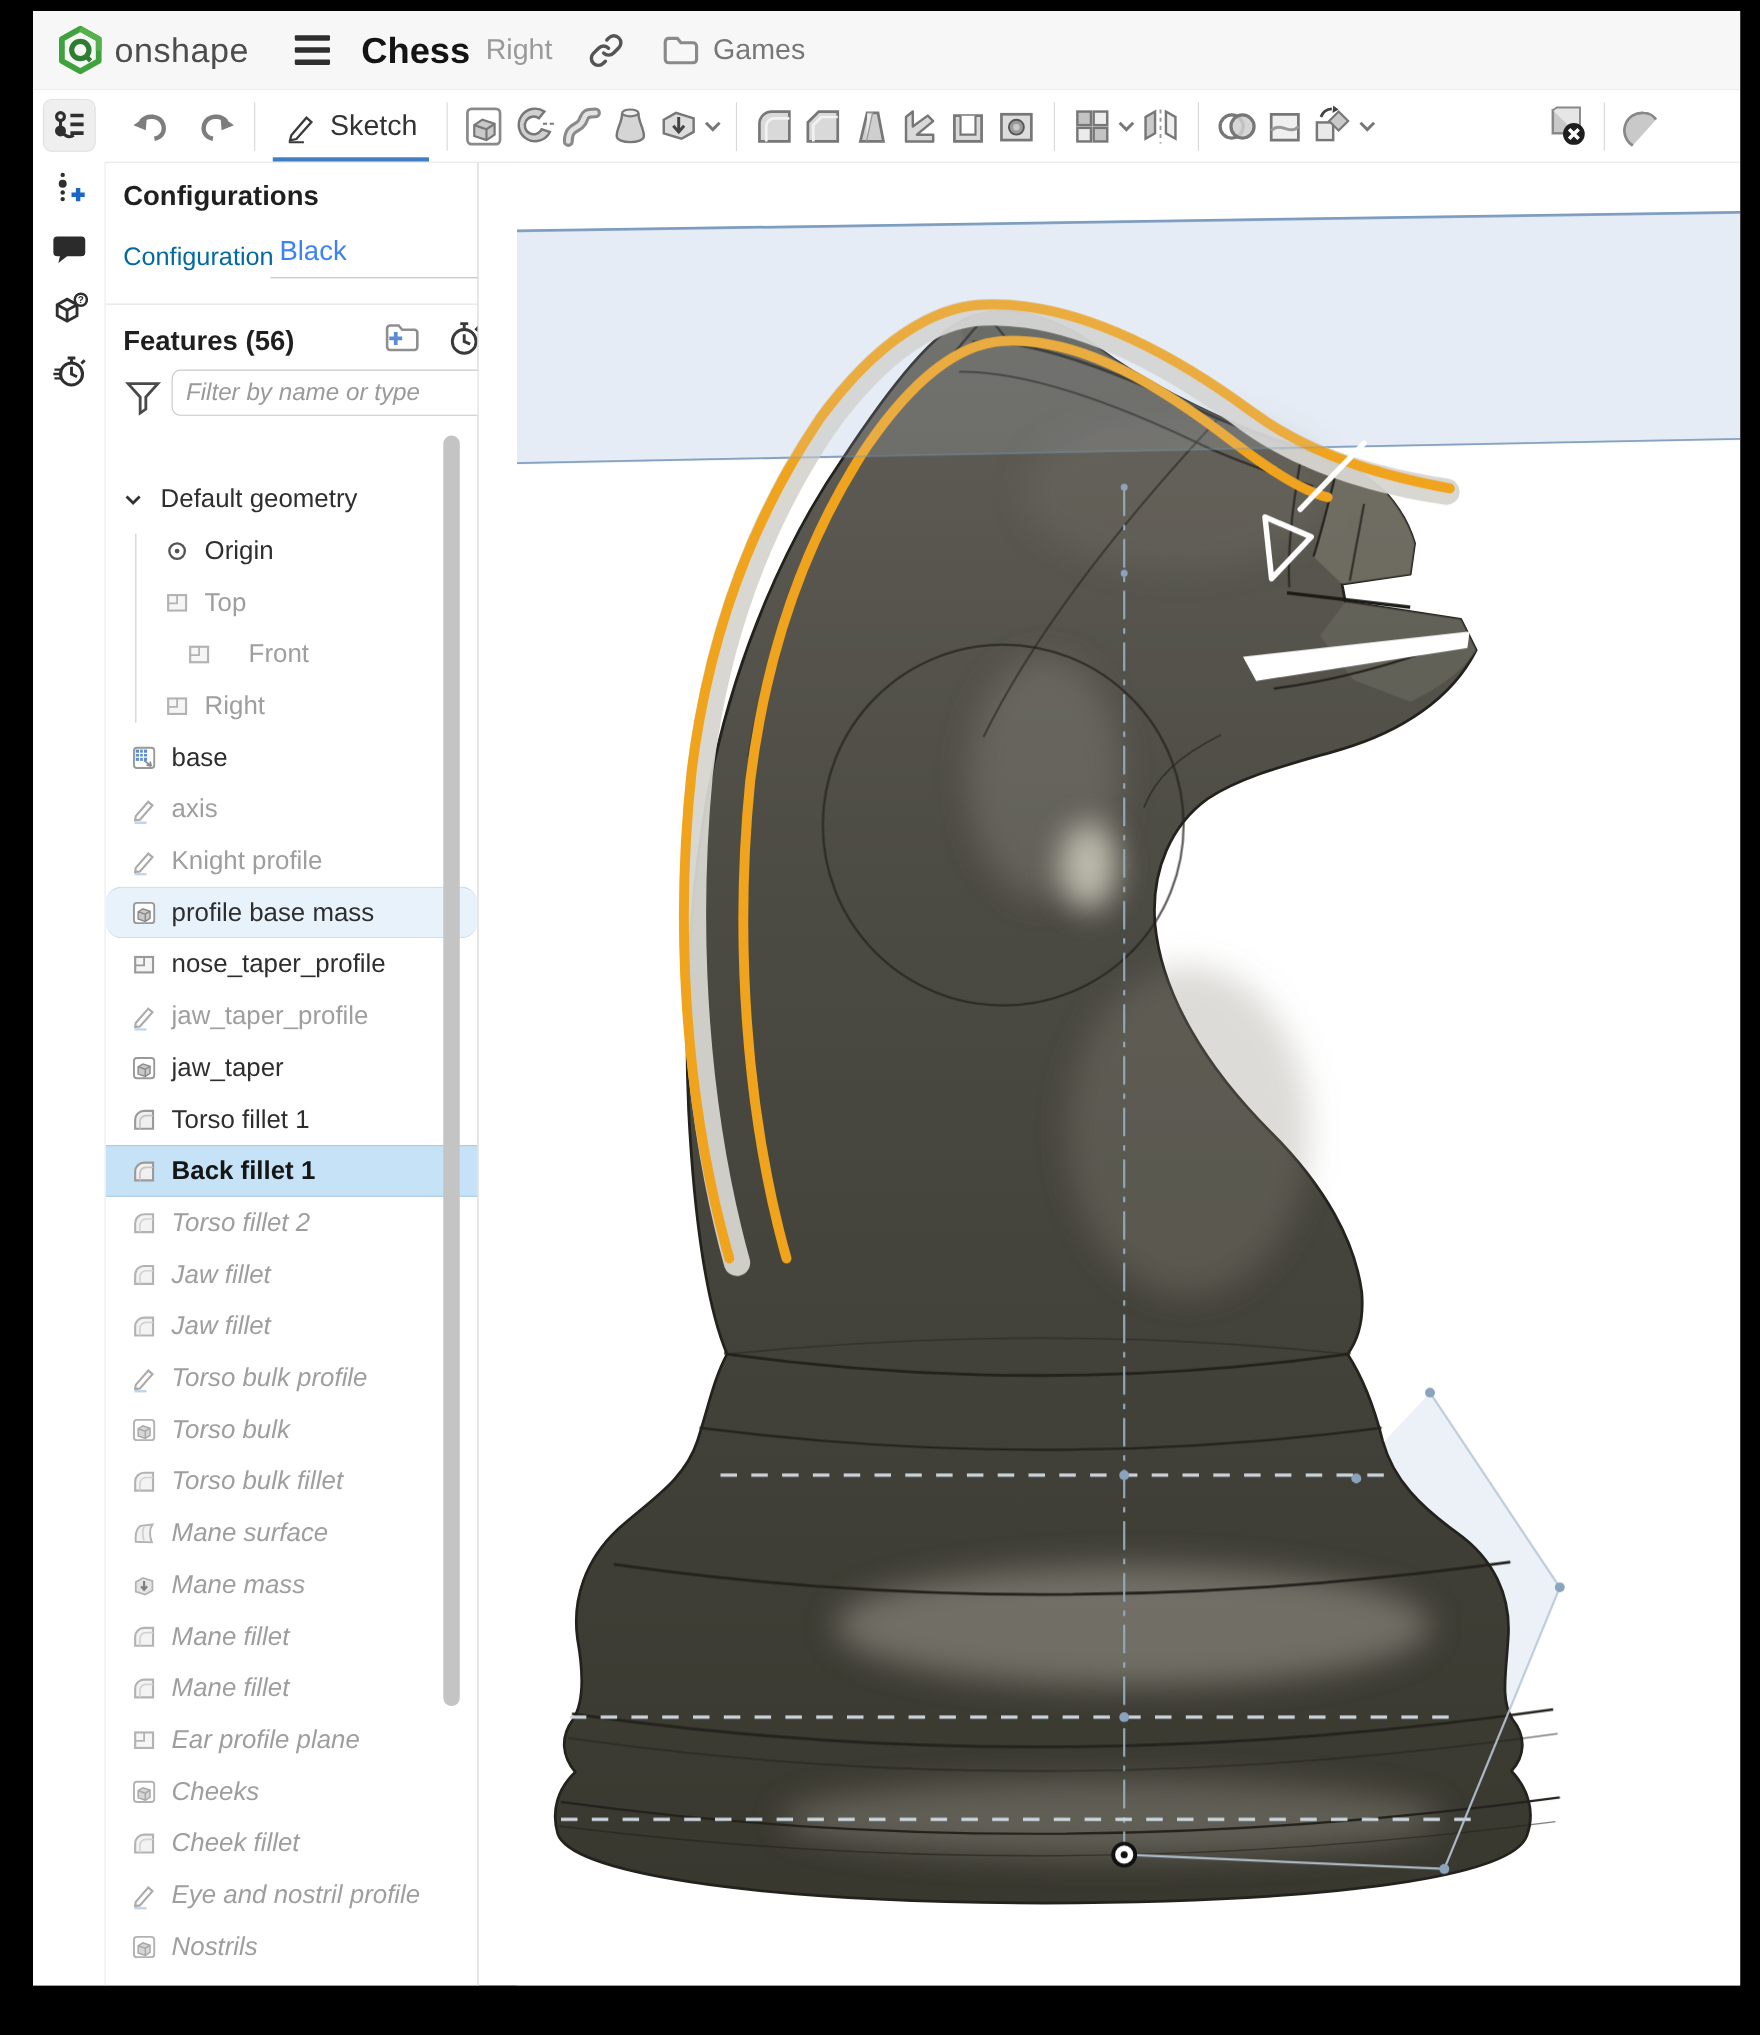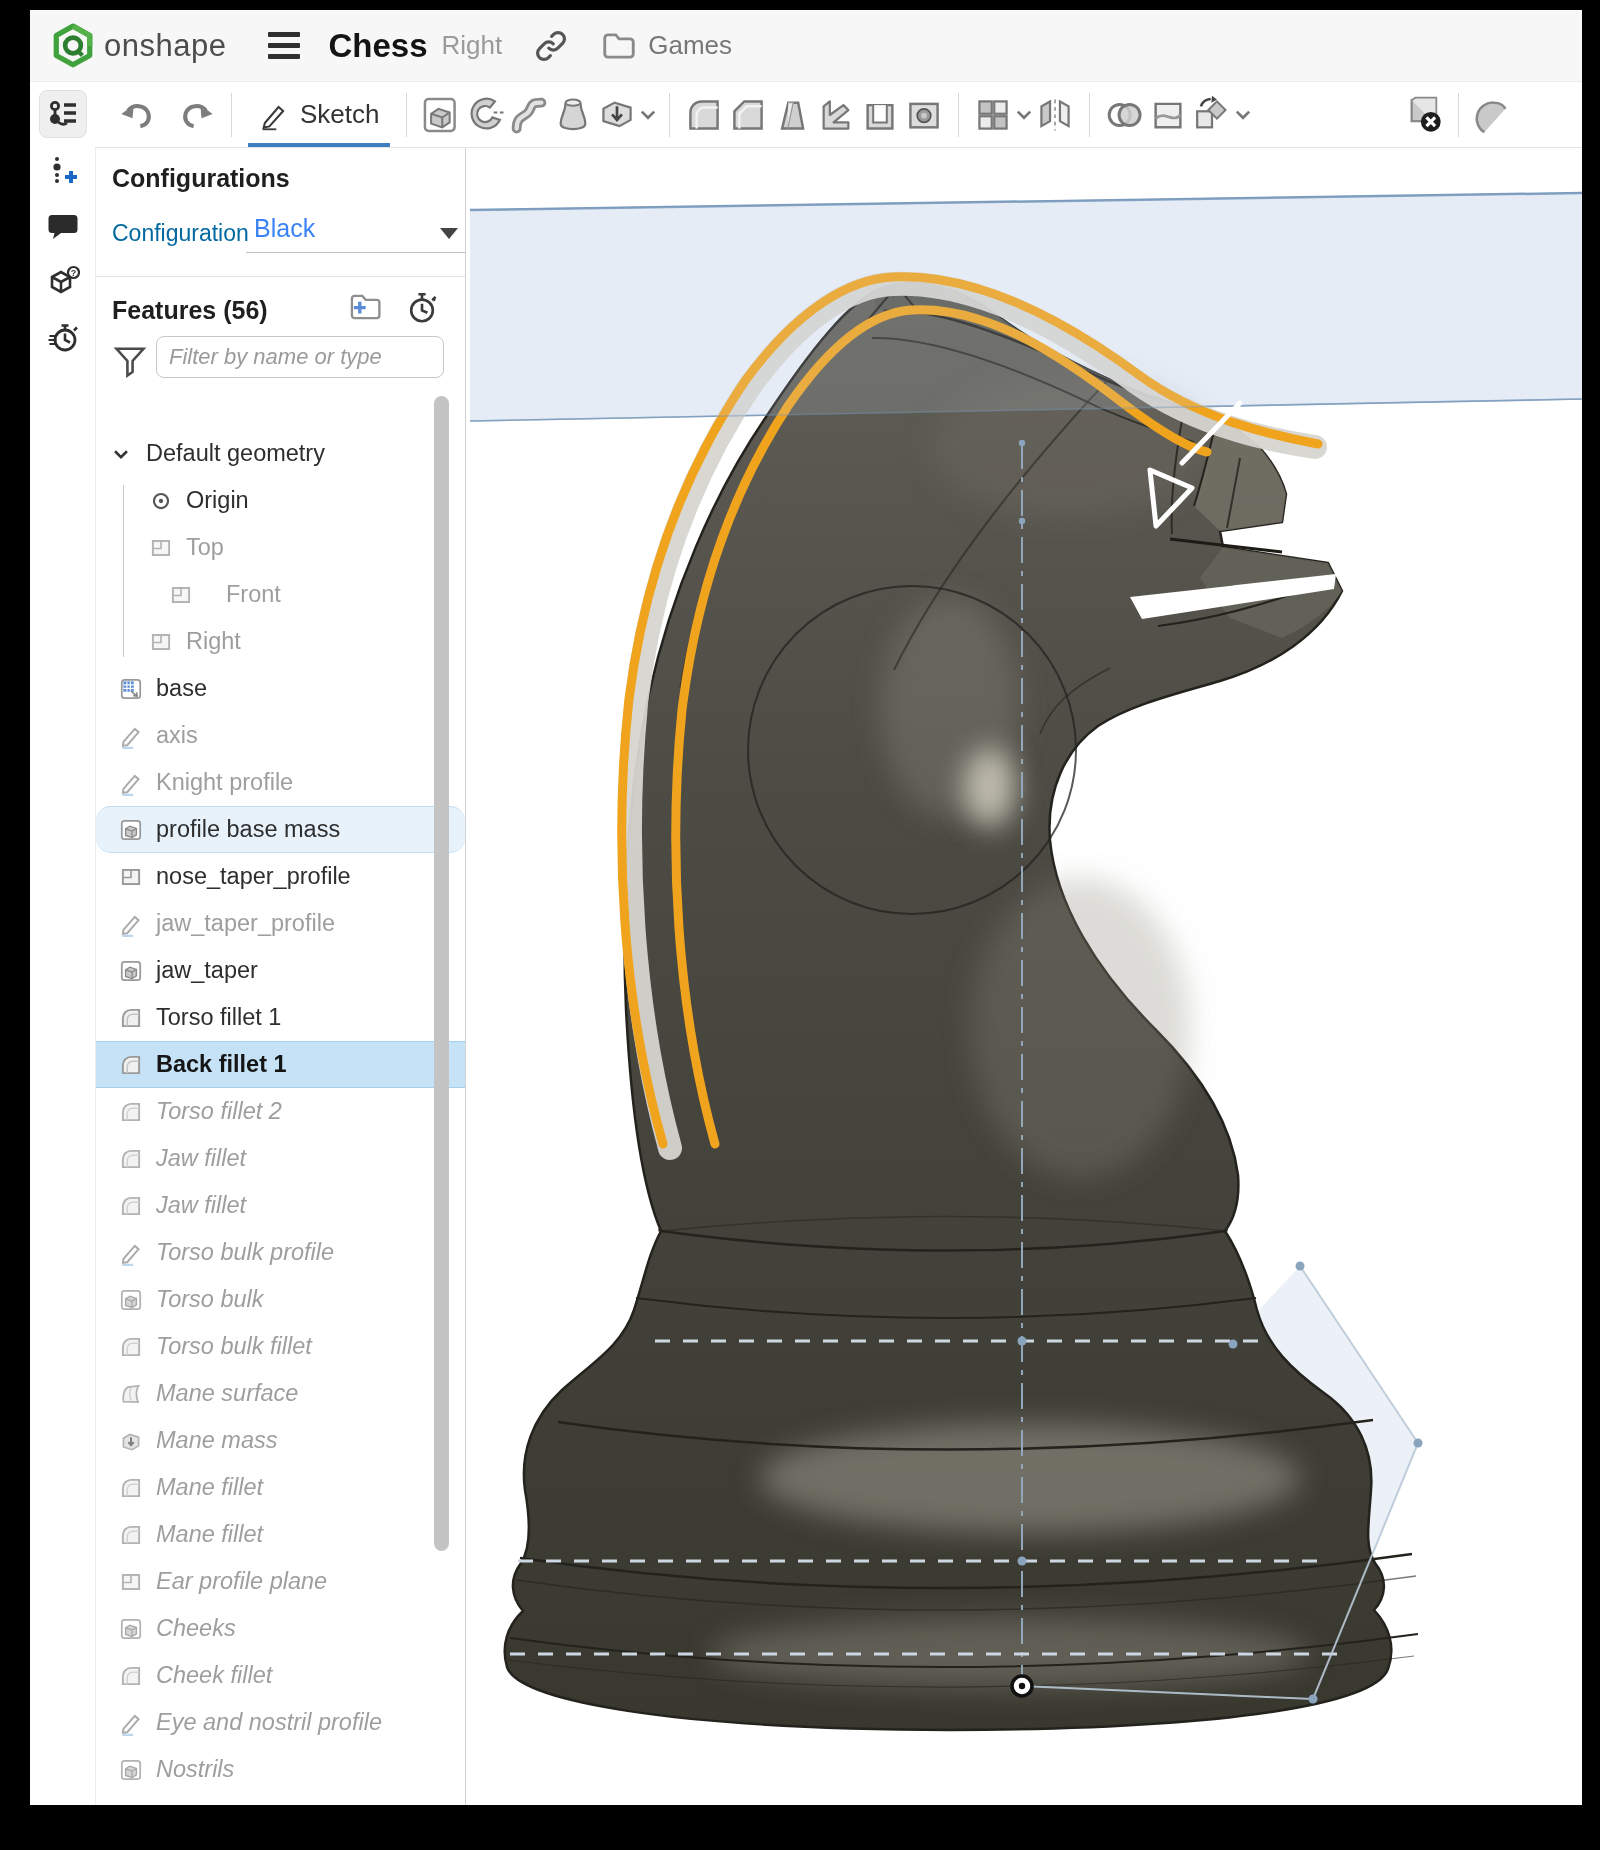--- a/index.html
+++ b/index.html
@@ -30,21 +30,21 @@
   #sketch-btn .lbl{font-size:26px;color:#333;}
   #sketch-underline{position:absolute;left:4px;right:4px;bottom:0;height:4px;background:#3f7fc1;}
   .tb-spacer{flex:none;width:150px;}
 
   
   #rail{position:absolute;left:0;top:72px;width:65px;bottom:0;background:#fff;}
   .rail-btn{width:48px;height:48px;margin:8px auto;display:flex;align-items:center;justify-content:center;cursor:pointer;border-radius:8px;}
   .rail-btn.active{background:#efefef;border:1px solid #e0e0e0;box-sizing:border-box;}
 
   
-  #panel{position:absolute;left:65px;top:138px;width:371px;bottom:0;background:#fff;
+  #panel{position:absolute;left:65px;top:138px;width:340px;bottom:0;background:#fff;
          border-right:1px solid #d2d2d2;border-left:1px solid #ececec;box-sizing:border-box;overflow:hidden;}
   #config-title{position:absolute;left:16px;top:16px;font-size:25px;font-weight:bold;color:#1f1f1f;}
   #config-label{position:absolute;left:16px;top:72px;font-size:23px;color:#0369a1;}
   #config-value{position:absolute;left:158px;top:66px;font-size:25px;color:#3b82f6;cursor:pointer;}
   #config-underline{position:absolute;left:150px;top:104px;width:222px;height:1px;background:#bfbfbf;}
   #config-caret{position:absolute;left:344px;top:80px;width:0;height:0;cursor:pointer;
       border-left:9px solid transparent;border-right:9px solid transparent;border-top:11px solid #444;}
   #config-div{position:absolute;left:0;top:128px;width:100%;height:1px;background:#e2e2e2;}
   #features-title{position:absolute;left:16px;top:148px;font-size:25px;font-weight:bold;color:#1f1f1f;}
   #folder-plus{position:absolute;left:252px;top:144px;cursor:pointer;}

